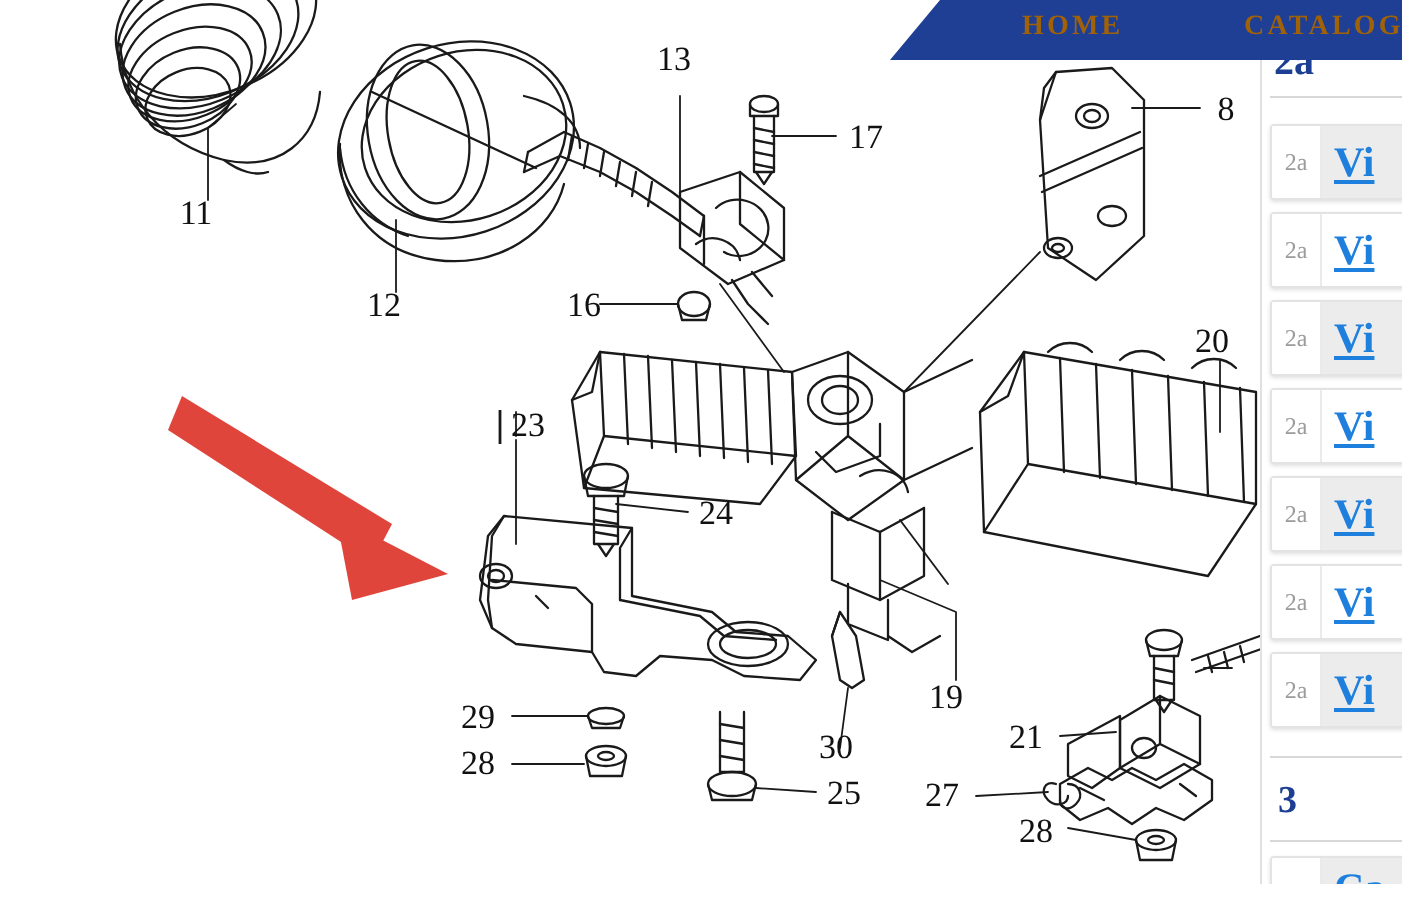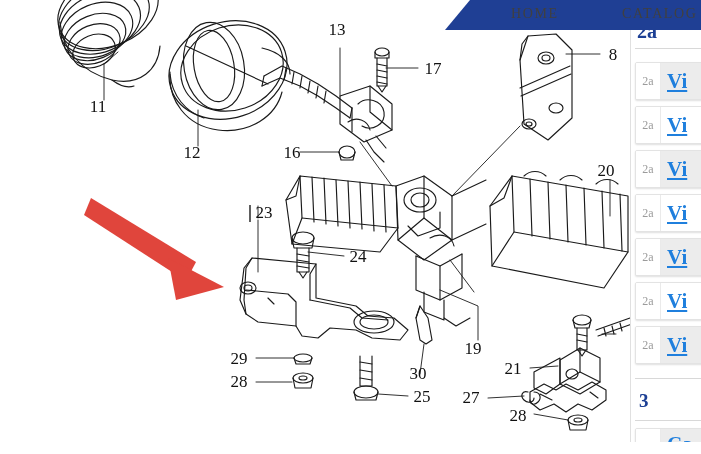--- a/index.html
+++ b/index.html
@@ -27,22 +27,22 @@
   #nav-bar{
     position:absolute;top:0;left:430px;width:271px;height:30px;
     overflow:hidden;z-index:40;
   }
   #nav-shape{position:absolute;left:0;top:0;}
   #nav-links{
     position:absolute;left:0;top:0;width:271px;height:30px;
     display:flex;align-items:center;z-index:2;
   }
   .nav-link{
-    color:#404040;font-family:"Liberation Serif", serif;
-    font-size:14px;letter-spacing:1.6px;font-weight:400;
+    color:#a16207;font-family:"Liberation Serif", serif;
+    font-size:14px;letter-spacing:1.6px;font-weight:700;
     text-decoration:none;white-space:nowrap;
   }
   #nav-home{position:absolute;left:81px;top:6px;}
   #nav-catalog{position:absolute;left:192px;top:6px;}
 
   
   #sidebar{
     position:absolute;right:0;top:0;width:71px;height:442px;
     background:#ffffff;z-index:30;overflow:hidden;
   }

